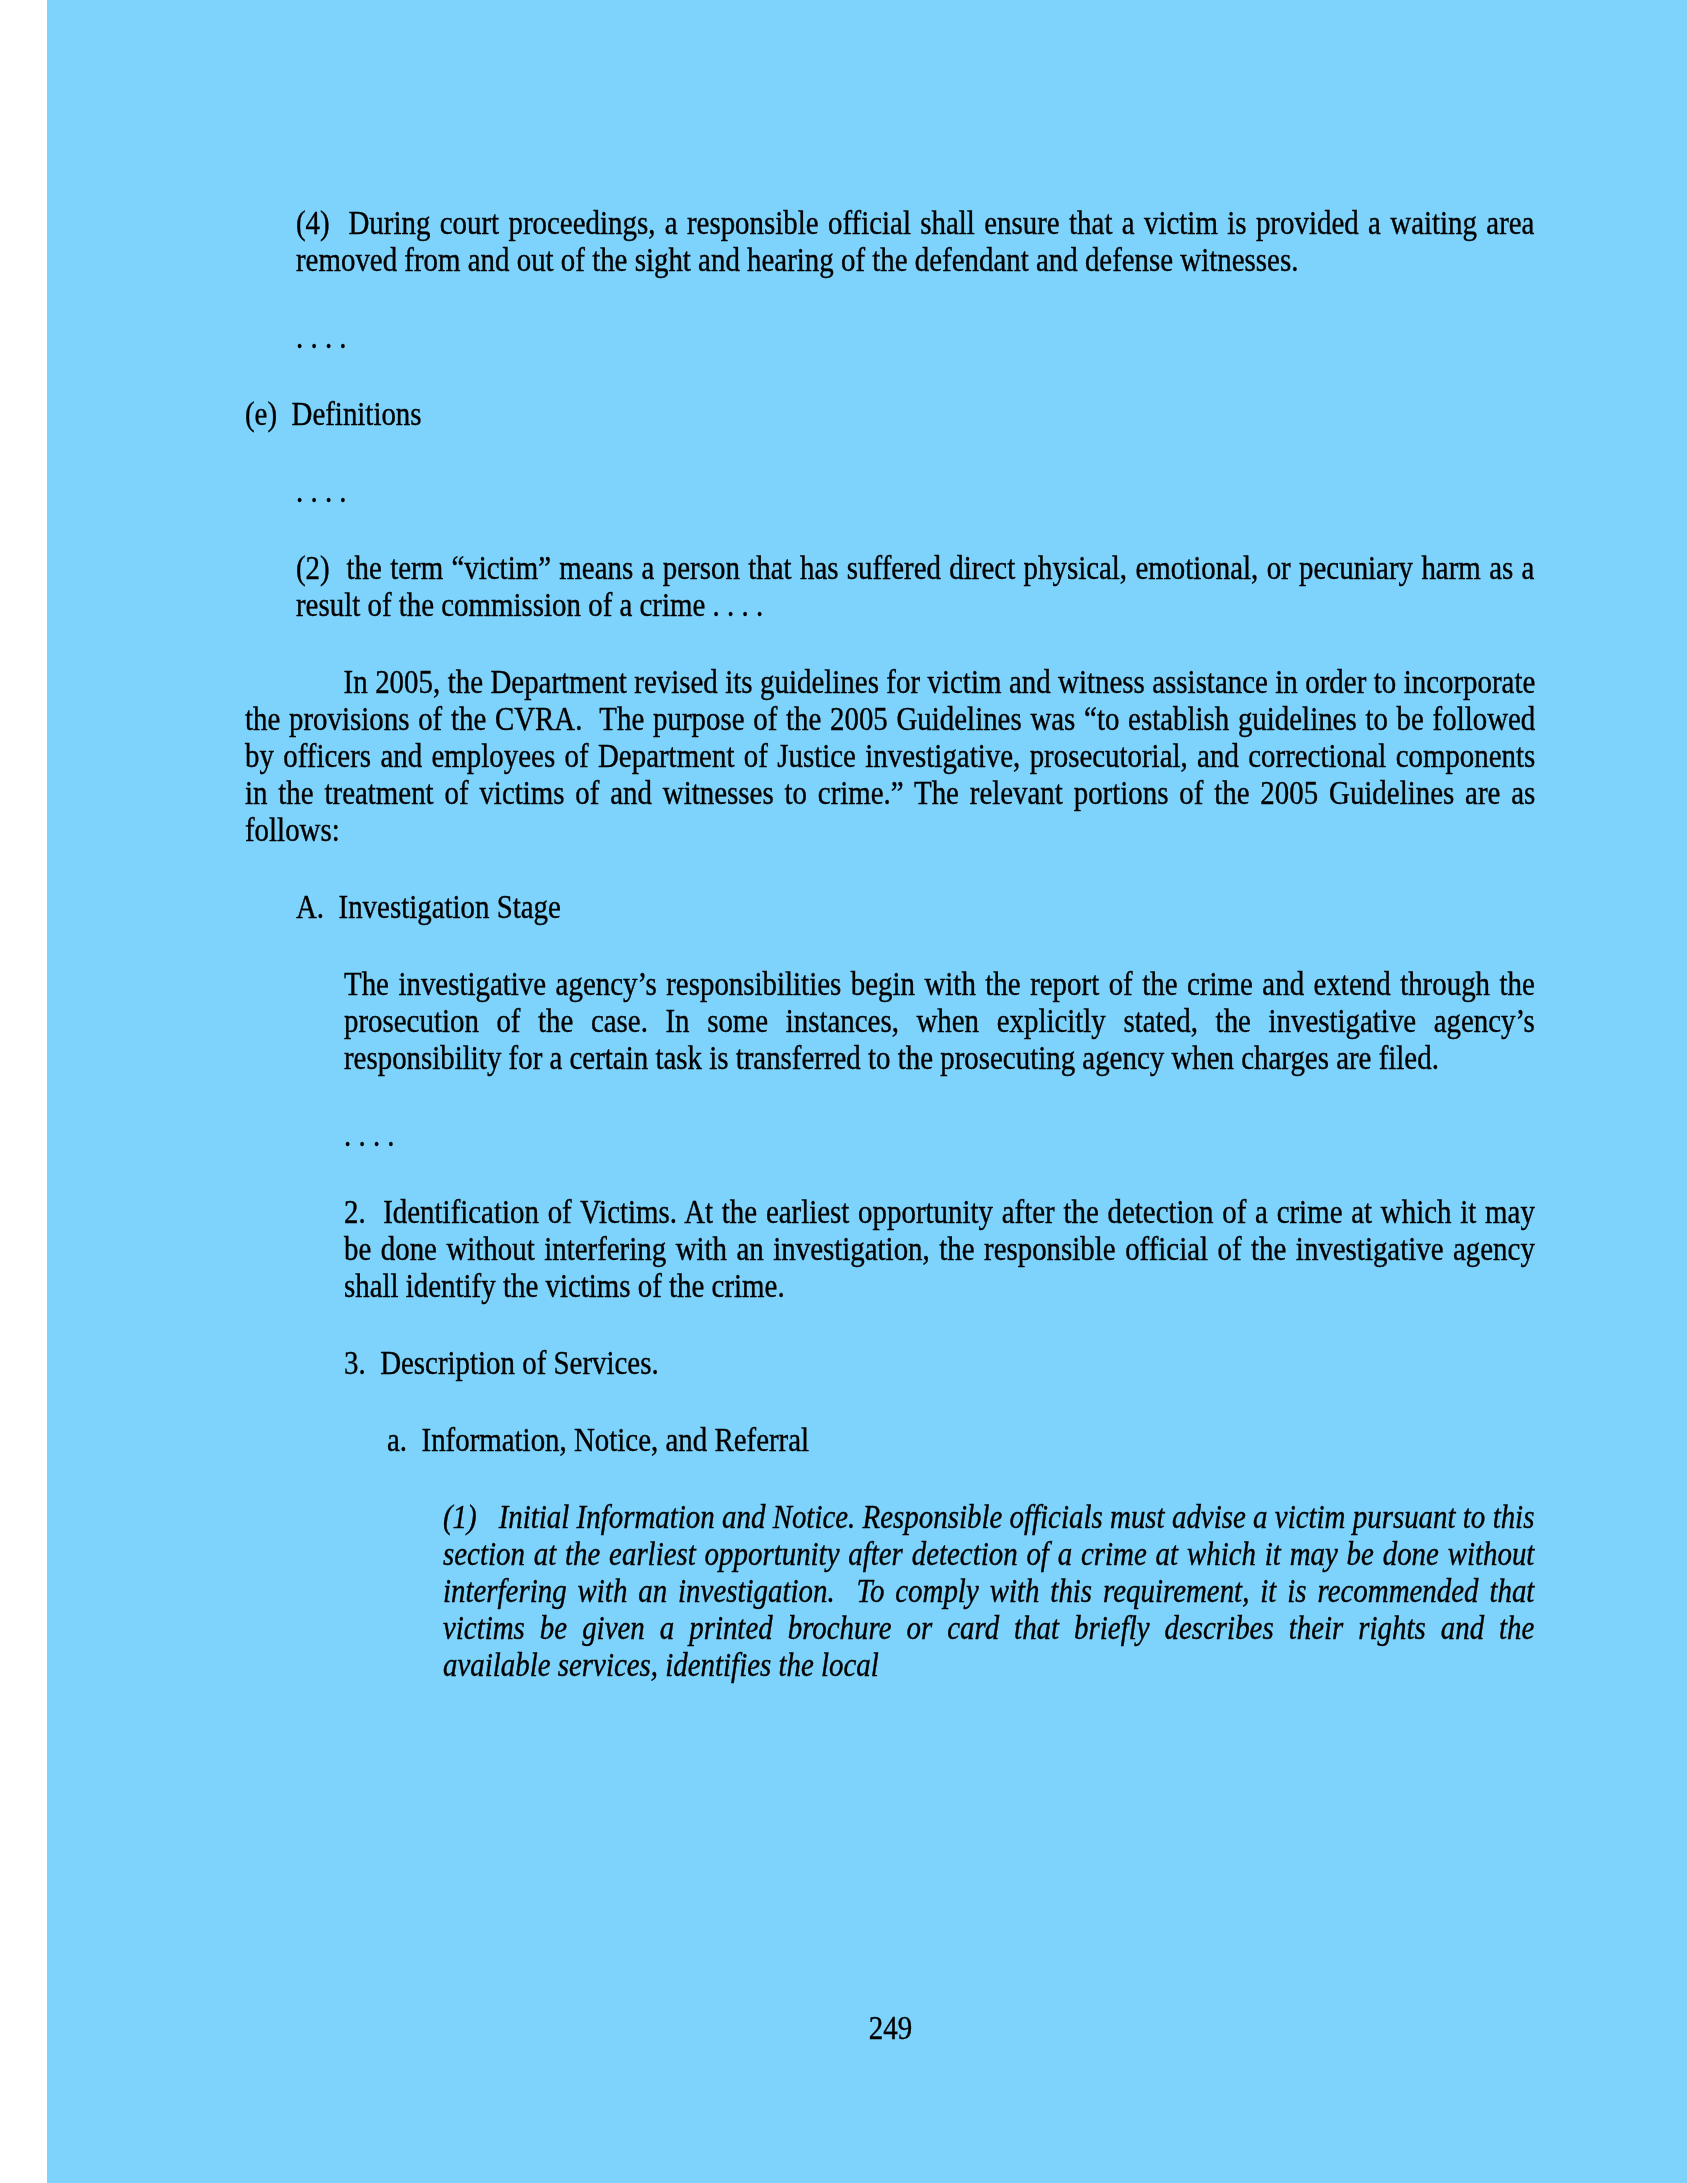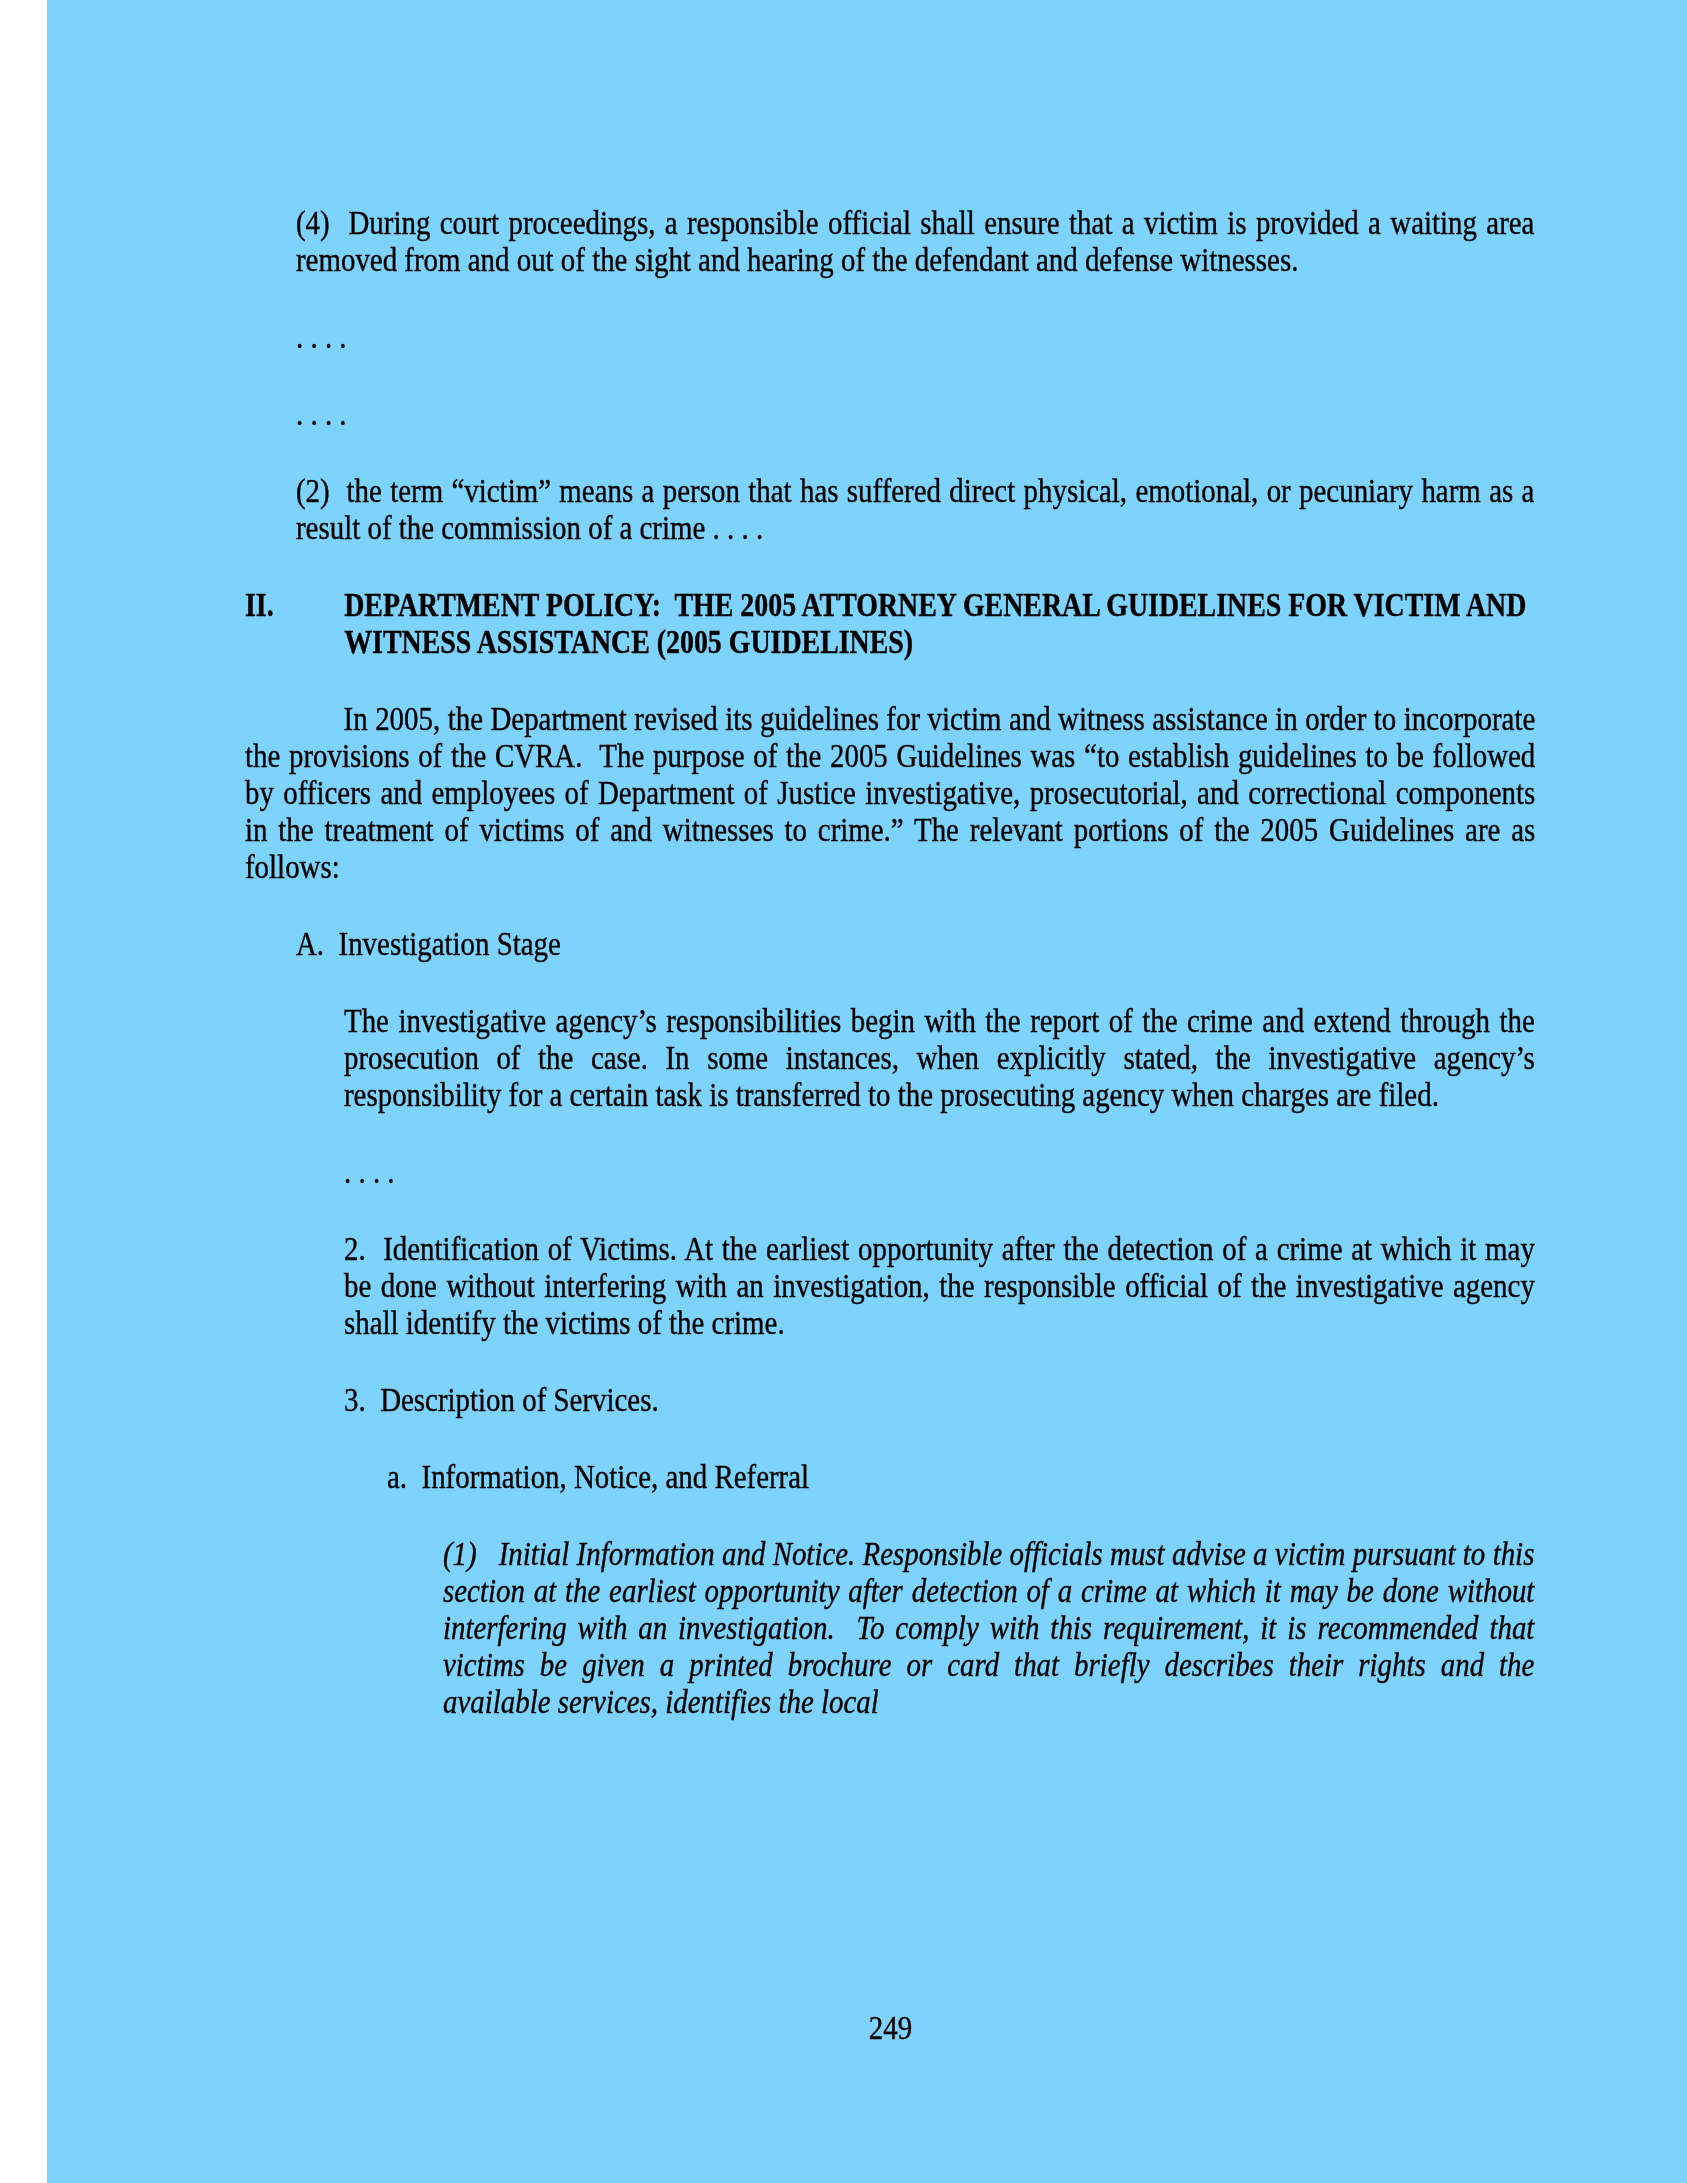--- a/index.html
+++ b/index.html
@@ -73,31 +73,28 @@
 <body>
 
 <div class="page">
   <div class="page-body">
       <div class="block i1 paragraph justify">
         <div class="tx">(4)&nbsp; During court proceedings, a responsible official shall ensure that a victim is provided a waiting area removed from and out of the sight and hearing of the defendant and defense witnesses.</div>
       </div>
       <div class="block i1 ellipsis">
         <div class="tx">. . . .</div>
       </div>
+      <div class="block i0 label">
+        <div class="tx">(e)&nbsp; Definitions</div>
+      </div>
       <div class="block i1 ellipsis">
         <div class="tx">. . . .</div>
       </div>
       <div class="block i1 paragraph justify">
         <div class="tx">(2)&nbsp; the term “victim” means a person that has suffered direct physical, emotional, or pecuniary harm as a result of the commission of a crime&nbsp;.&nbsp;.&nbsp;.&nbsp;.</div>
-      </div>
-      <div class="block i0 heading">
-        <div class="row">
-          <span class="h-num">II.</span>
-          <span class="h-text">DEPARTMENT POLICY:&nbsp; THE 2005 ATTORNEY GENERAL GUIDELINES FOR VICTIM AND WITNESS ASSISTANCE (2005 GUIDELINES)</span>
-        </div>
       </div>
       <div class="block i0 paragraph justify first-indent">
         <div class="tx">In 2005, the Department revised its guidelines for victim and witness assistance in order to incorporate the provisions of the CVRA.&nbsp; The purpose of the 2005 Guidelines was “to establish guidelines to be followed by officers and employees of Department of Justice investigative, prosecutorial, and correctional components in the treatment of victims of and witnesses to crime.” The relevant portions of the 2005 Guidelines are as follows:</div>
       </div>
       <div class="block i1 label">
         <div class="tx">A.&nbsp; Investigation Stage</div>
       </div>
       <div class="block i2 paragraph justify">
         <div class="tx">The investigative agency’s responsibilities begin with the report of the crime and extend through the prosecution of the case. In some instances, when explicitly stated, the investigative agency’s responsibility for a certain task is transferred to the prosecuting agency when charges are filed.</div>
       </div>

